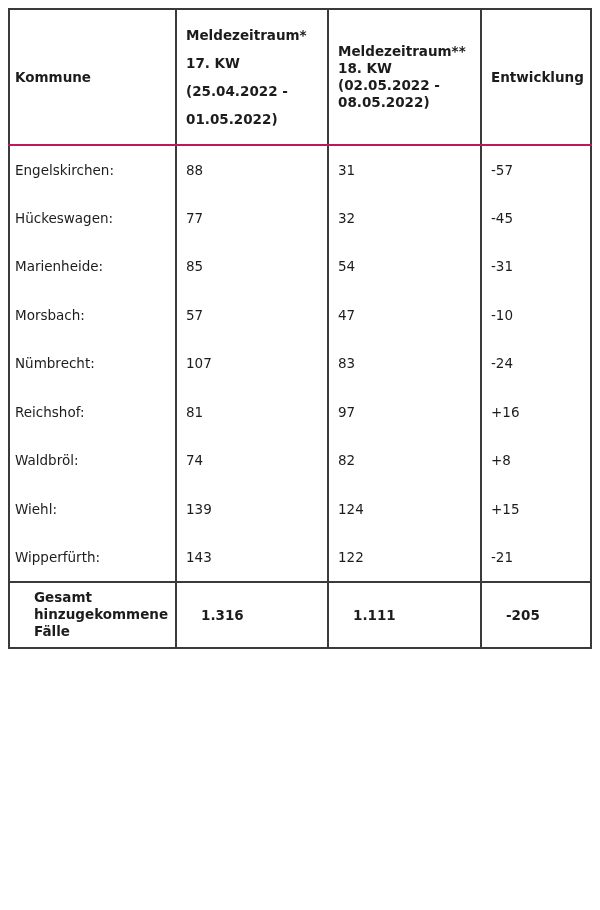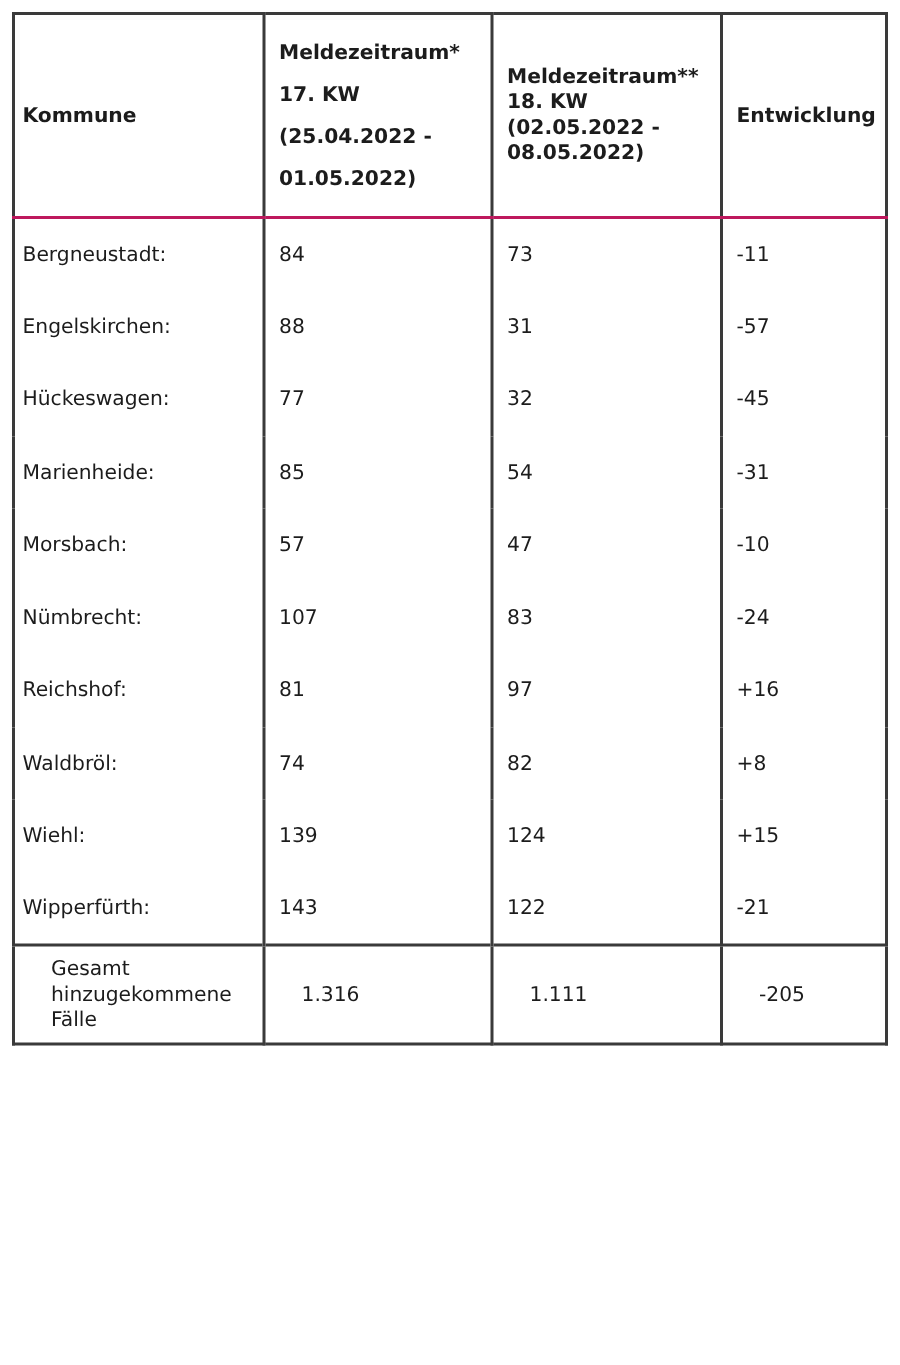--- a/index.html
+++ b/index.html
@@ -56,21 +56,21 @@
   
   .kommune-table tbody tr.data-row { height: 48.5px; }
   .kommune-table tbody tr.data-row td { border-top: none; border-bottom: none; }
   td.multiline { white-space: pre-line; line-height: 16px; }
 
   
   .kommune-table tr.total-row { height: 66px; }
   .kommune-table tr.total-row td {
     border-top: 2px solid #3a3a3a;
     border-bottom: 2px solid #3a3a3a;
-    font-weight: 400;
+    font-weight: 700;
     padding-left: 24px;
   }
   td.total-label { white-space: pre-line; line-height: 17px; }
 </style>
 </head>
 <body>
 
 <div class="page">
   <table class="kommune-table">
     <colgroup>
@@ -87,26 +87,20 @@
 (25.04.2022 -
 01.05.2022)</th>
         <th class="period2 numhead">Meldezeitraum**
 18. KW
 (02.05.2022 -
 08.05.2022)</th>
         <th class="numhead">Entwicklung</th>
       </tr>
     </thead>
     <tbody>
-      <tr class="data-row">
-        <td>Bergneustadt:</td>
-        <td class="num">84</td>
-        <td class="num">73</td>
-        <td class="num">-11</td>
-      </tr>
       <tr class="data-row">
         <td>Engelskirchen:</td>
         <td class="num">88</td>
         <td class="num">31</td>
         <td class="num">-57</td>
       </tr>
       <tr class="data-row">
         <td>Hückeswagen:</td>
         <td class="num">77</td>
         <td class="num">32</td>

